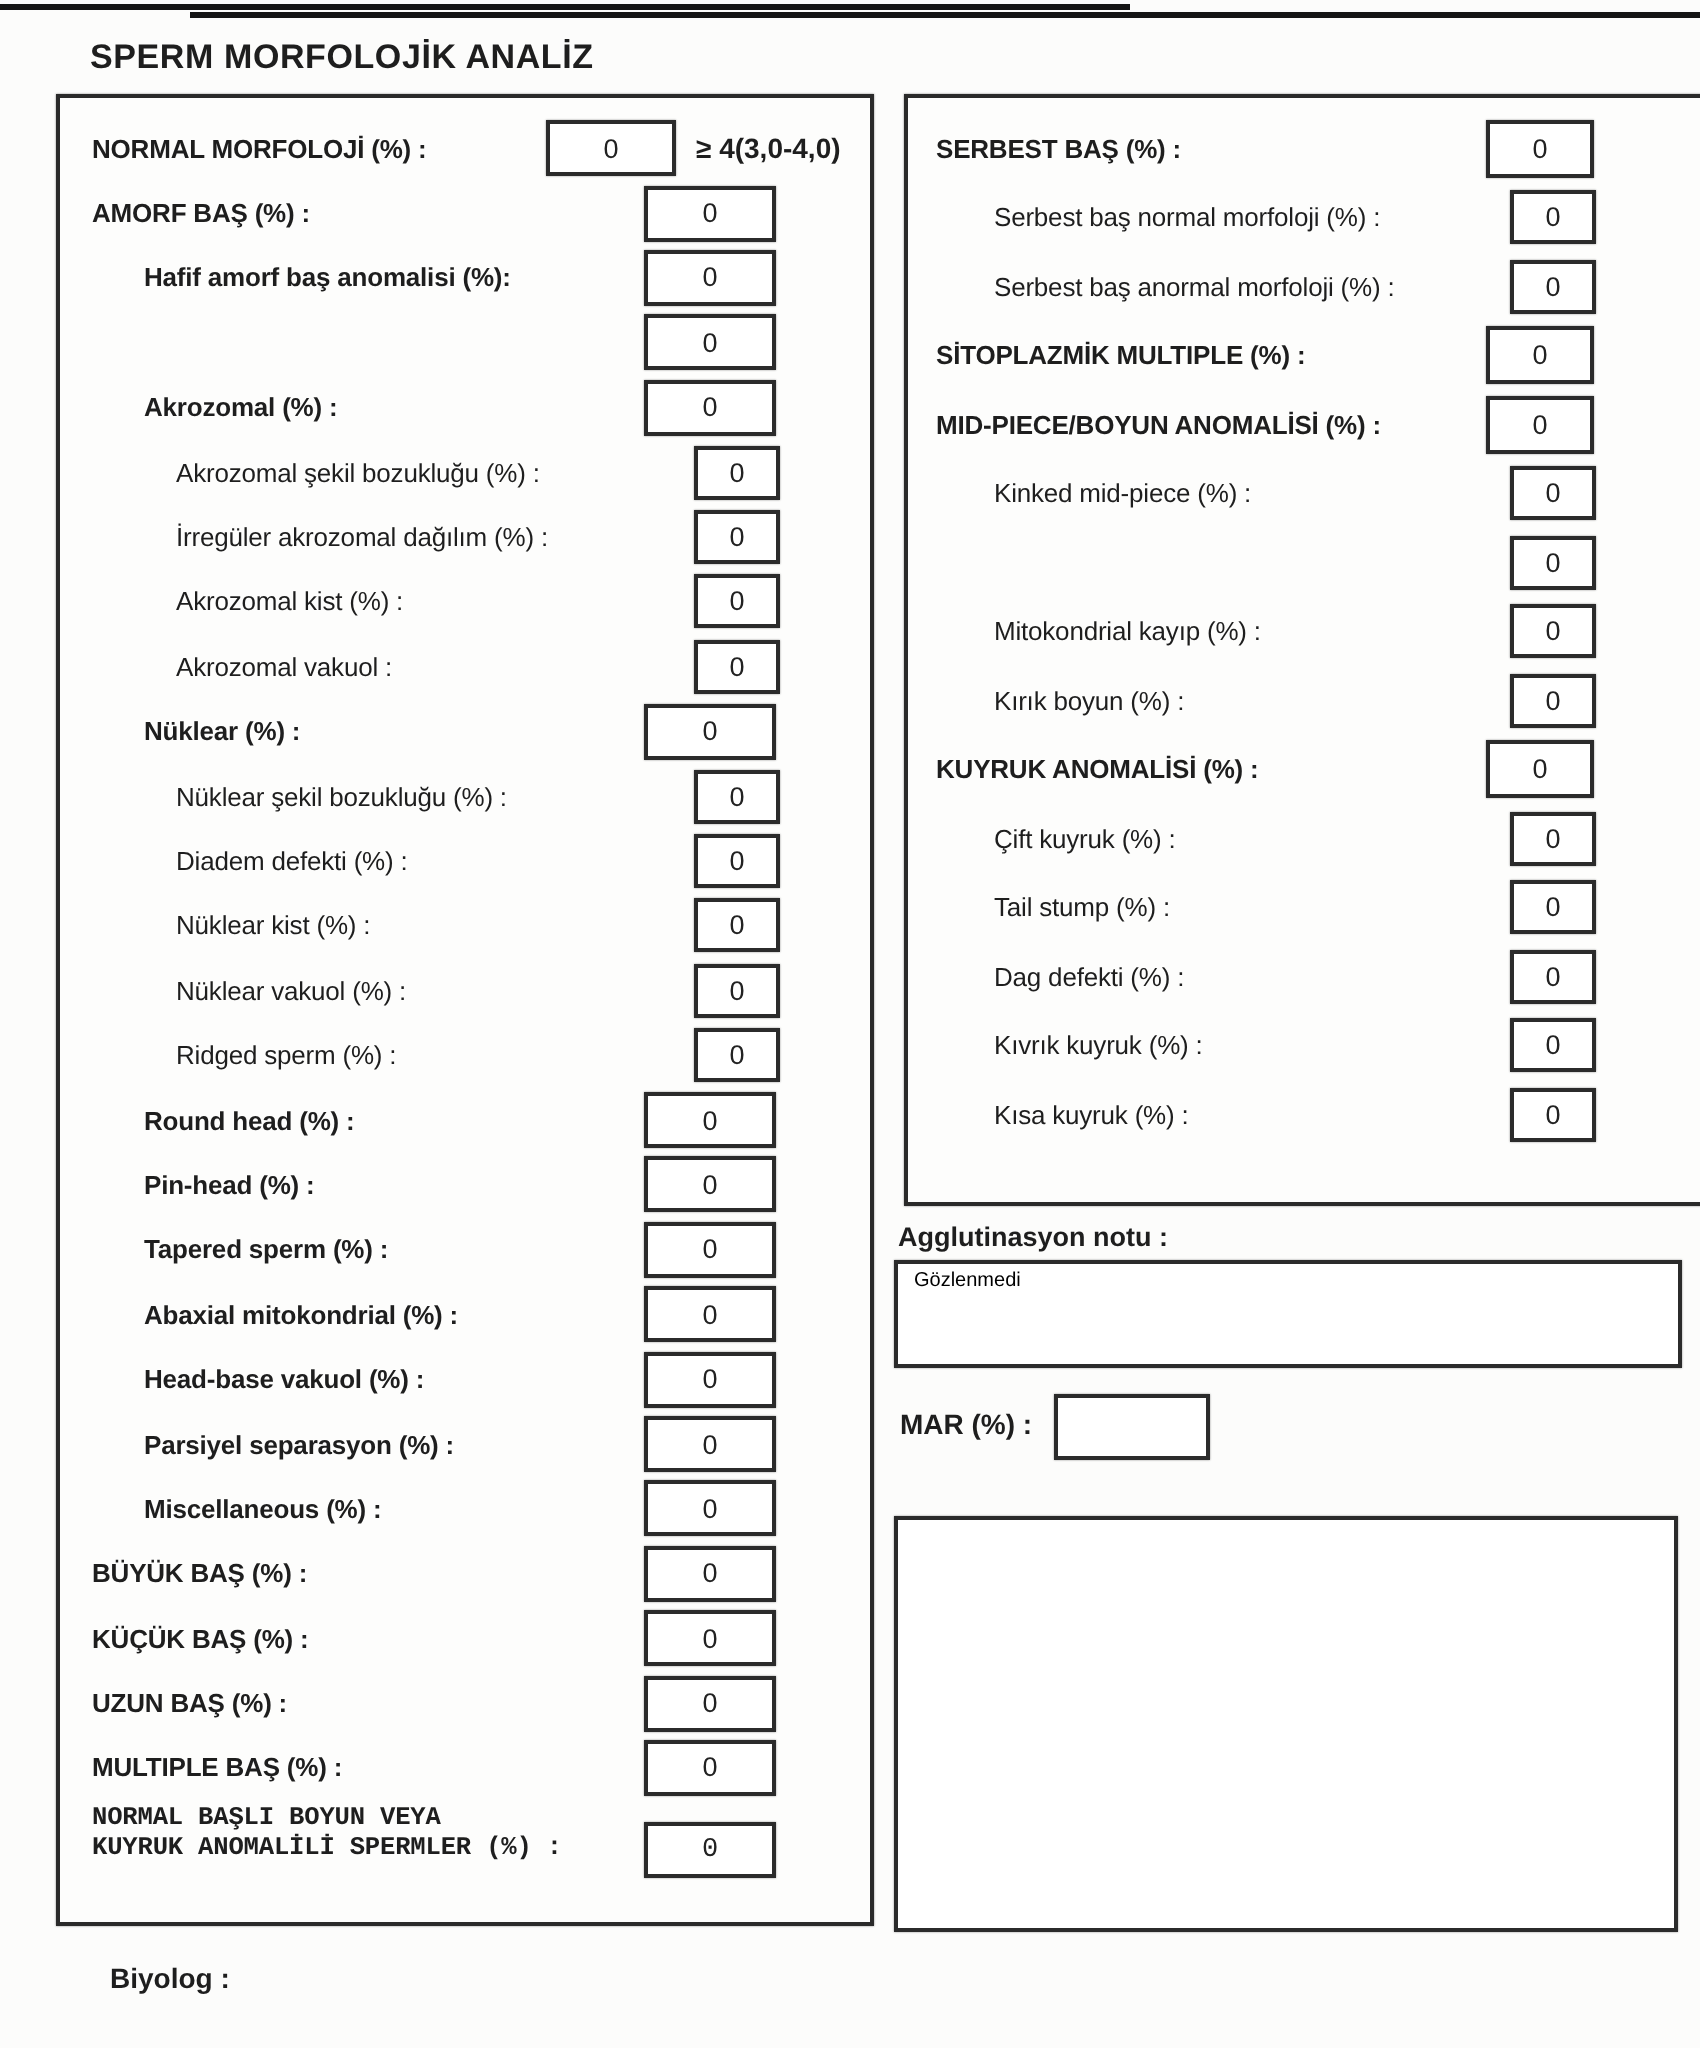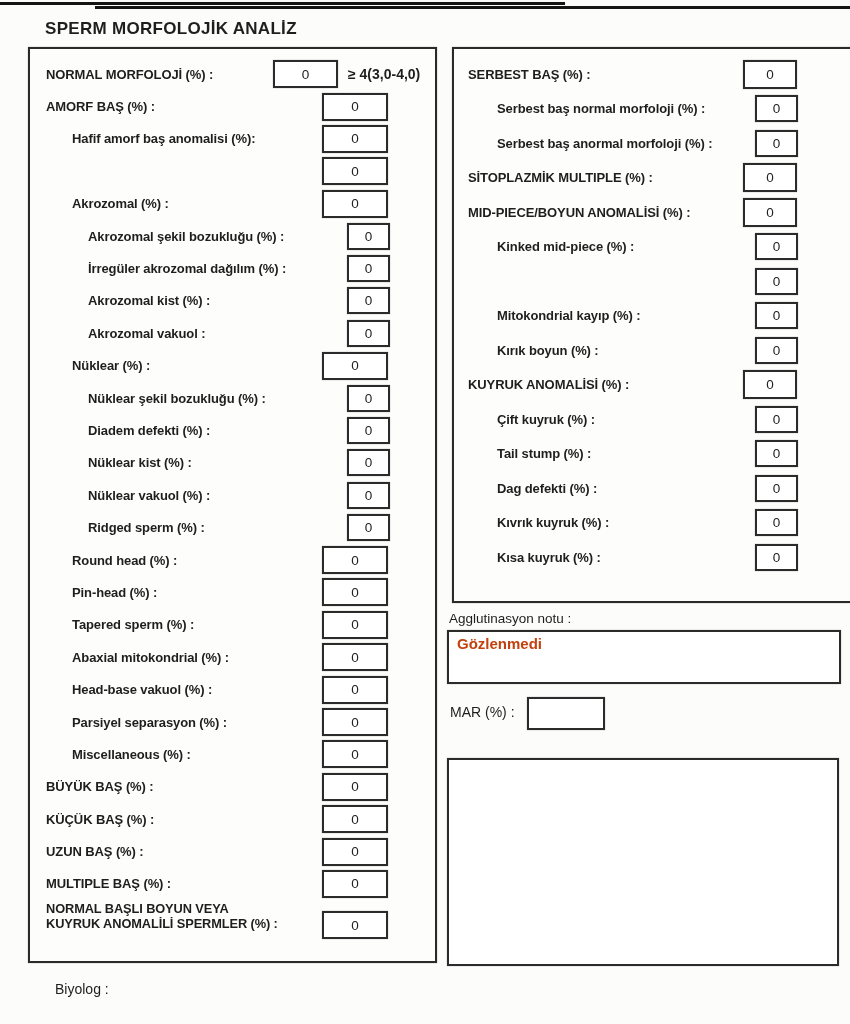--- a/index.html
+++ b/index.html
@@ -22,21 +22,21 @@
   }
   #left-panel{left:28px;top:47px;width:405px;height:912px;}
   #right-panel{left:452px;top:47px;width:389px;height:552px;padding-left:12px;}
   .rows{position:absolute;left:0;top:0;right:0;}
   .row{position:relative;display:flex;align-items:center;}
   #left-panel .row{height:32.4px;}
   #right-panel .row{height:34.5px;}
   #left-panel .rows{top:9px;}
   #right-panel .rows{top:8px;}
   .lbl{font-size:13px;font-weight:700;white-space:nowrap;letter-spacing:-.1px;}
-  .reg .lbl{font-weight:700;}
+  .reg .lbl{font-weight:400;}
   
   .l0 .lbl{padding-left:16px;}
   .l1 .lbl{padding-left:42px;}
   .l2 .lbl{padding-left:58px;}
   
   .r0 .lbl{padding-left:14px;}
   .r1 .lbl{padding-left:43px;}
   
   .vbox{
     position:absolute;border:2px solid #2b2b2b;background:#fff;
@@ -48,30 +48,30 @@
   .vbox.pw{left:289px;width:50px;height:25px;}    
   .vbox.cw{left:301px;width:39px;height:23px;}    
   
   .row.normal{height:44px;}
   .row.normal .vbox{left:243px;width:61px;height:24px;}
   .ref{
     position:absolute;left:318px;top:50%;transform:translateY(-50%);
     font-size:14px;font-weight:700;white-space:nowrap;
   }
   
-  .row.tall{height:49px;}
+  .row.tall{height:49px;font-family:Liberation Mono, monospace;}
   .row.tall .lbl{white-space:pre-line;line-height:1.18;font-size:12.8px;}
   .row.tall .vbox{top:11px;}
   
-  .note-label{position:absolute;font-size:13.5px;font-weight:400;white-space:nowrap;}
+  .note-label{position:absolute;font-size:13.5px;font-weight:700;white-space:nowrap;}
   #aggl-label{left:449px;top:611px;}
   #aggl-box{
     position:absolute;left:447px;top:630px;width:394px;height:54px;
     border:2px solid #2b2b2b;background:#fff;box-shadow:0 0 1px rgba(0,0,0,.4);
-    font-size:15px;color:#c2410c;padding:3px 8px;box-sizing:border-box;font-weight:bold;
+    font-size:10px;color:#000000;padding:3px 8px;box-sizing:border-box;
   }
   #mar-label{left:450px;top:704px;font-size:14px;}
   #mar-box{
     position:absolute;left:527px;top:697px;width:74px;height:29px;
     border:2px solid #2b2b2b;background:#fff;box-shadow:0 0 1px rgba(0,0,0,.4);
     font-size:14px;display:flex;align-items:center;justify-content:center;
   }
   #morf-label{left:449px;top:773px;}
   #morf-box{
     position:absolute;left:447px;top:758px;width:392px;height:208px;

